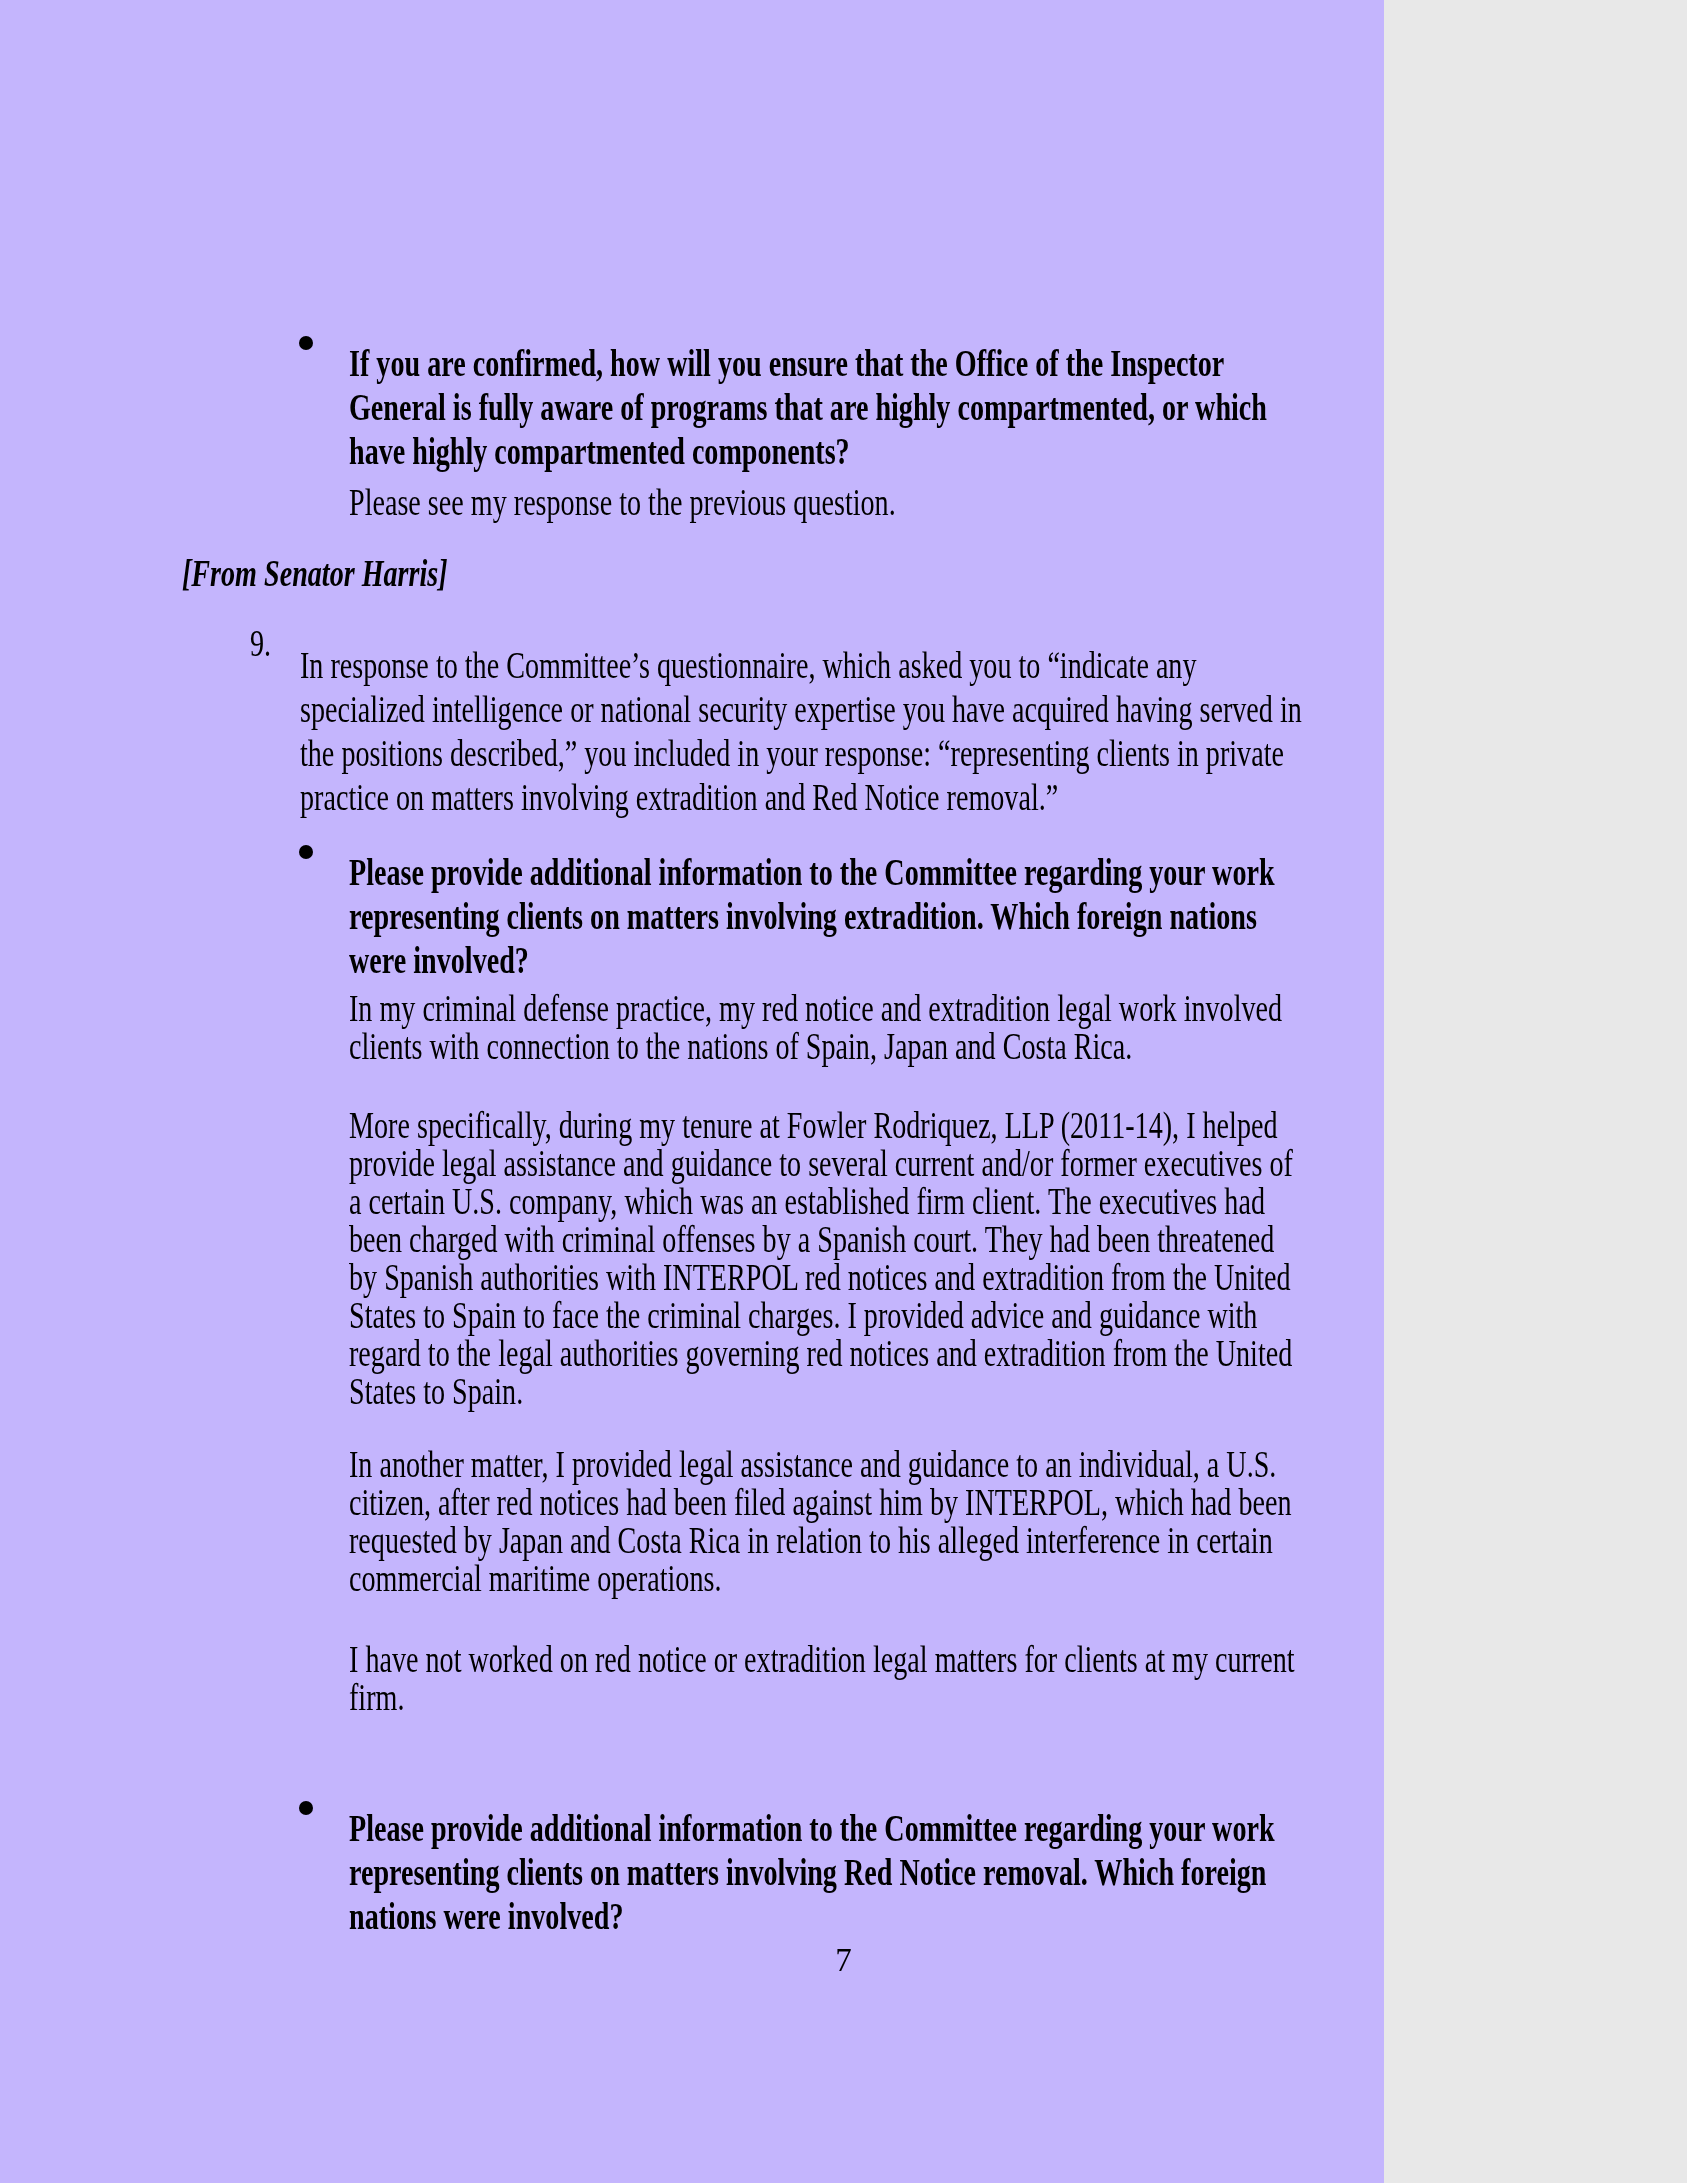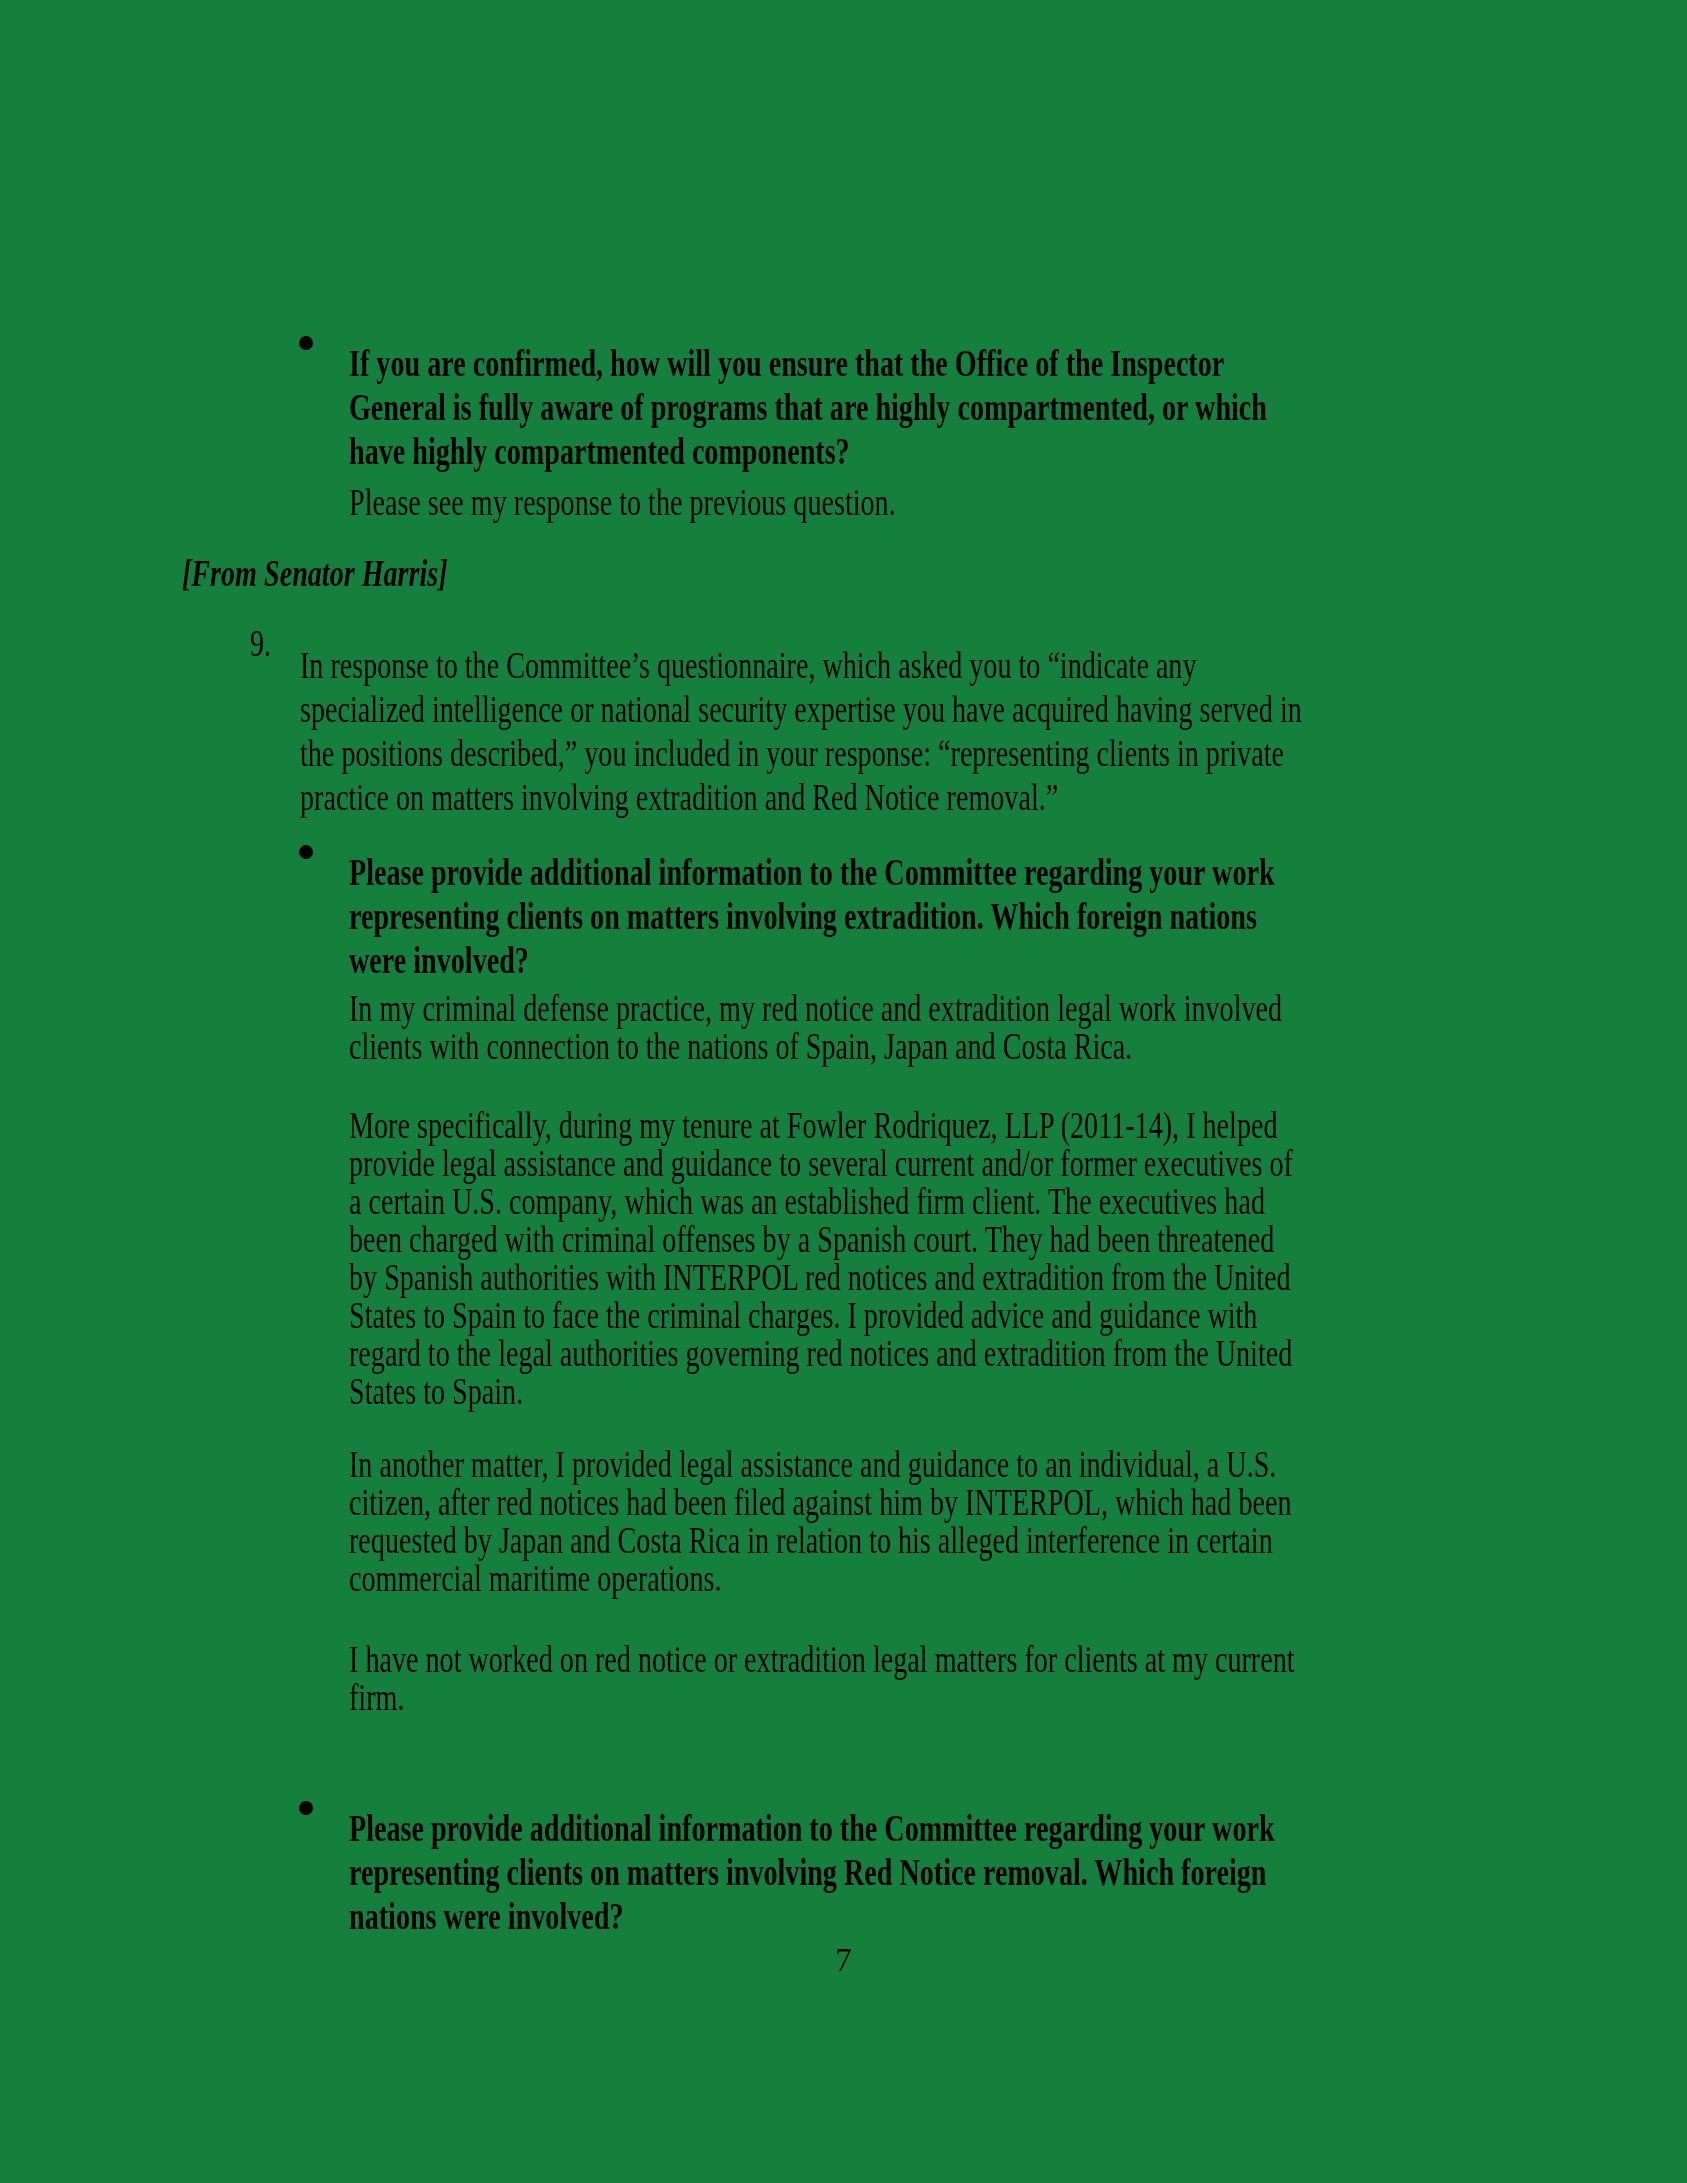--- a/index.html
+++ b/index.html
@@ -1,20 +1,20 @@
 <!DOCTYPE html>
 <html style="font-size:10.6px"><head>
 <meta charset="utf-8">
 <style>
   html,body{margin:0;padding:0;background:#e8e8e8;}
   #page{
     position:relative;
-    width:1687px;
+    width:1384px;
     height:2183px;
-    background:#15803d;
+    background:#c4b5fd;
     overflow:hidden;
     font-family:"Liberation Serif","DejaVu Serif",serif;
     color:#000000;
   }
   .block{
     position:absolute;
     white-space:pre-line;
   }
   .scale{
     transform:scaleX(0.76);

